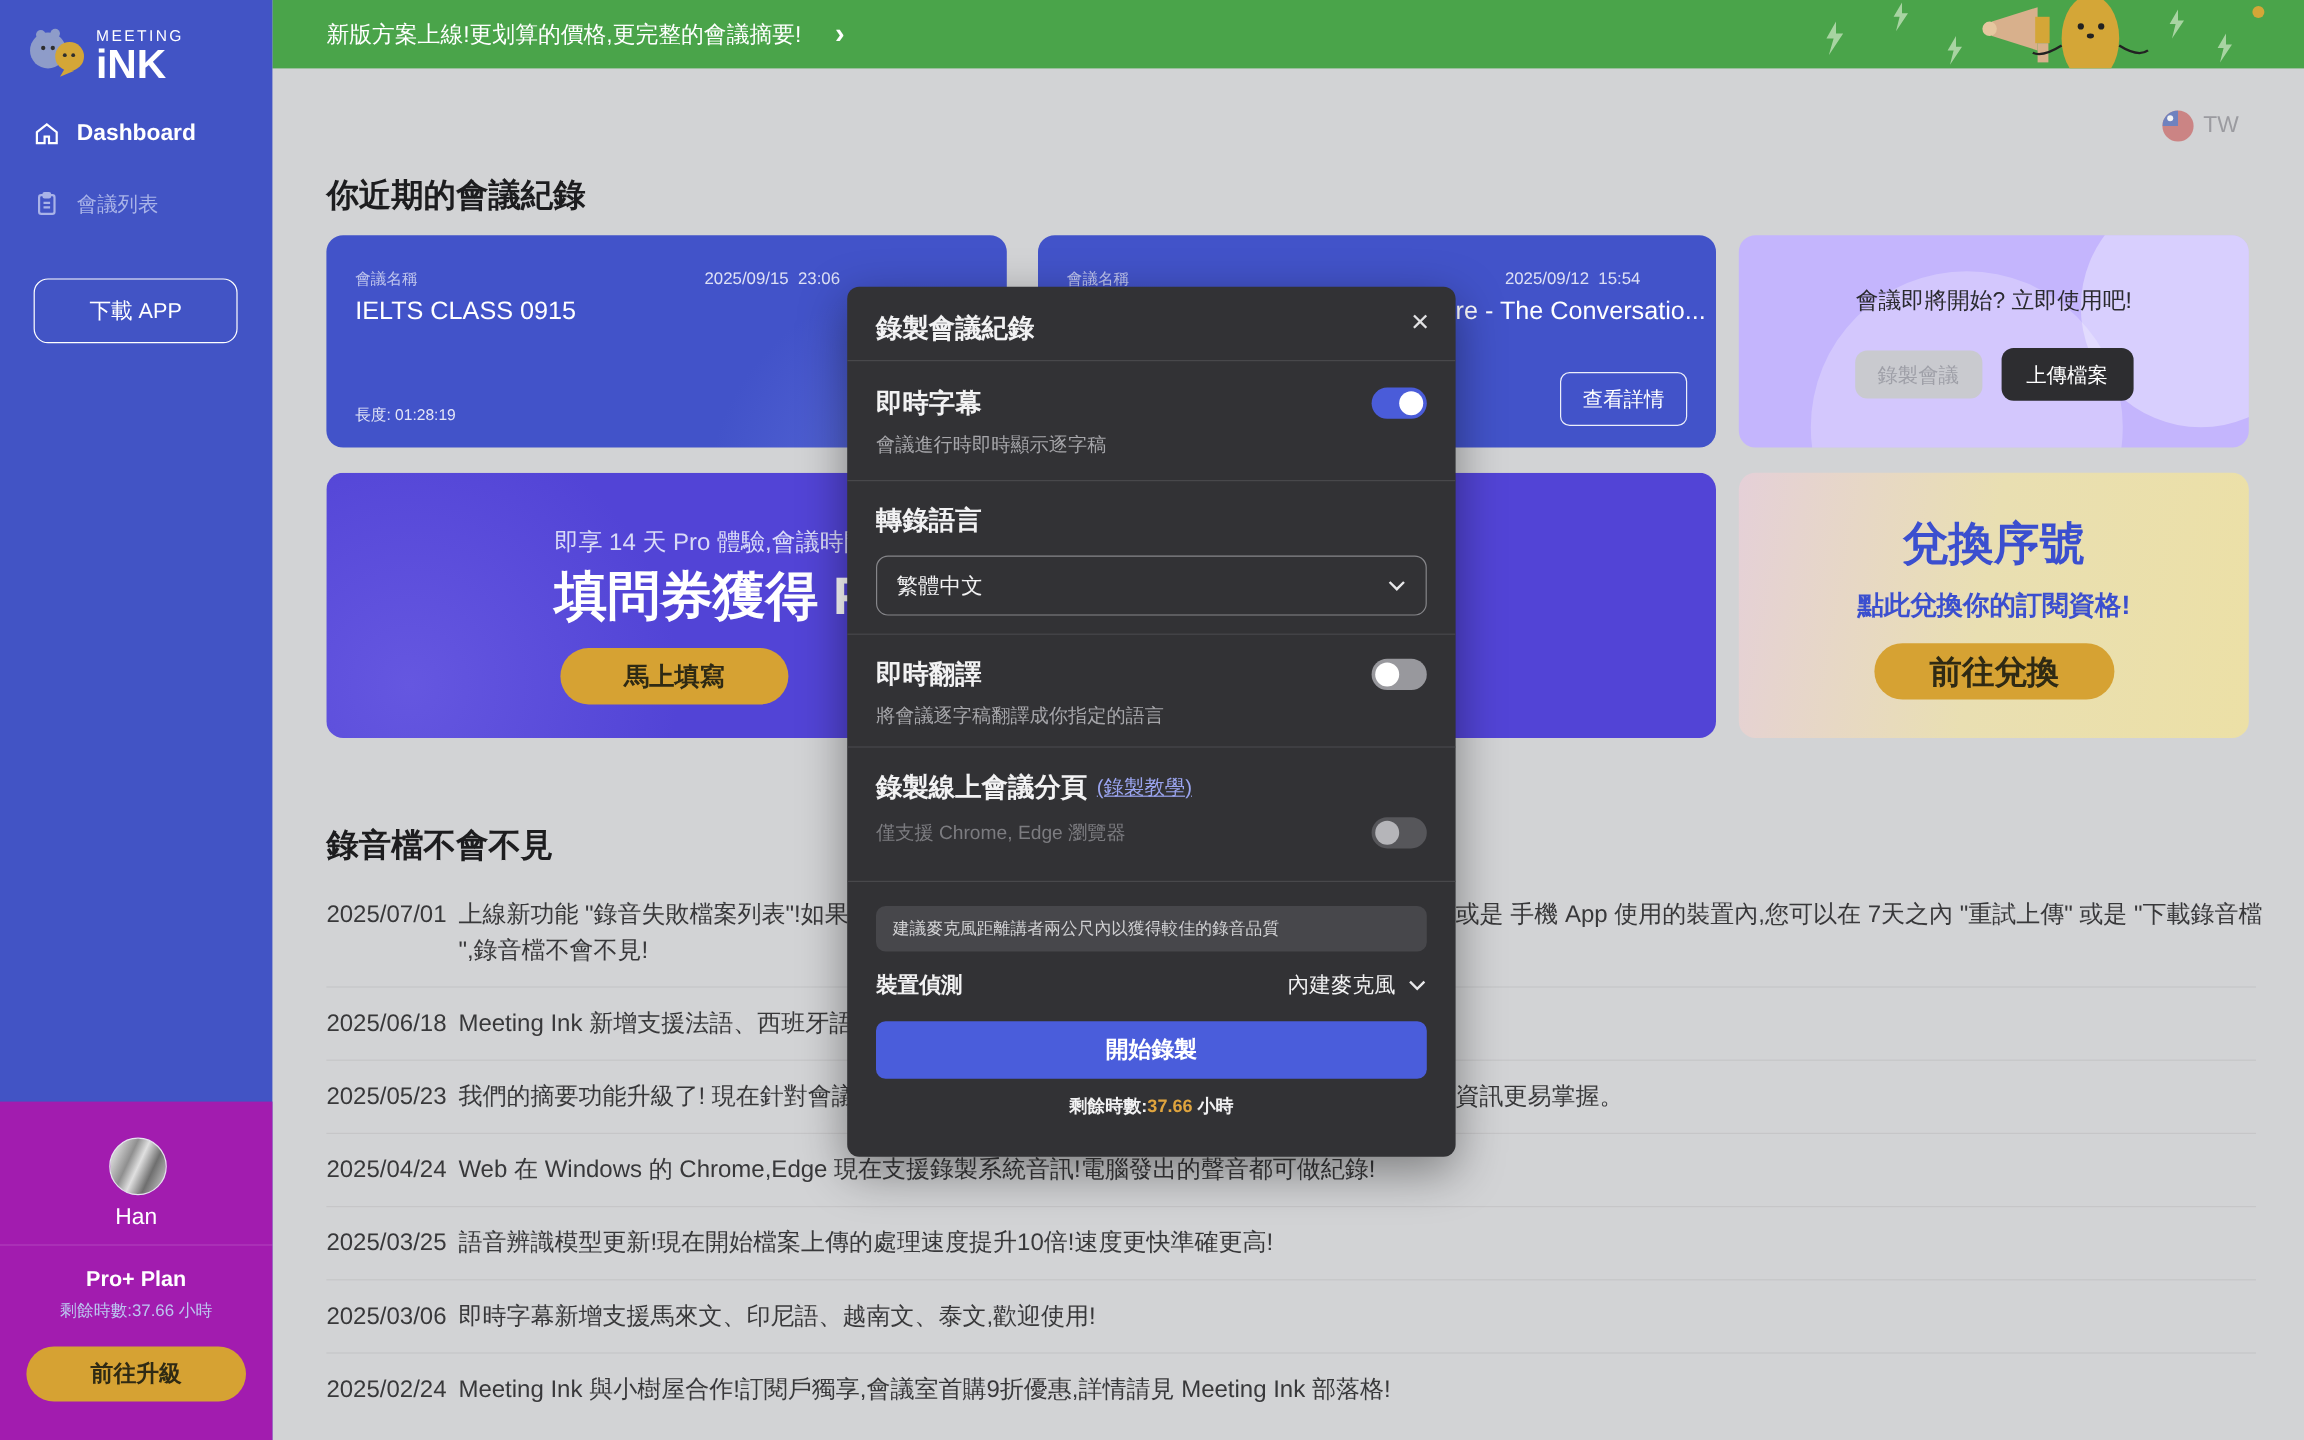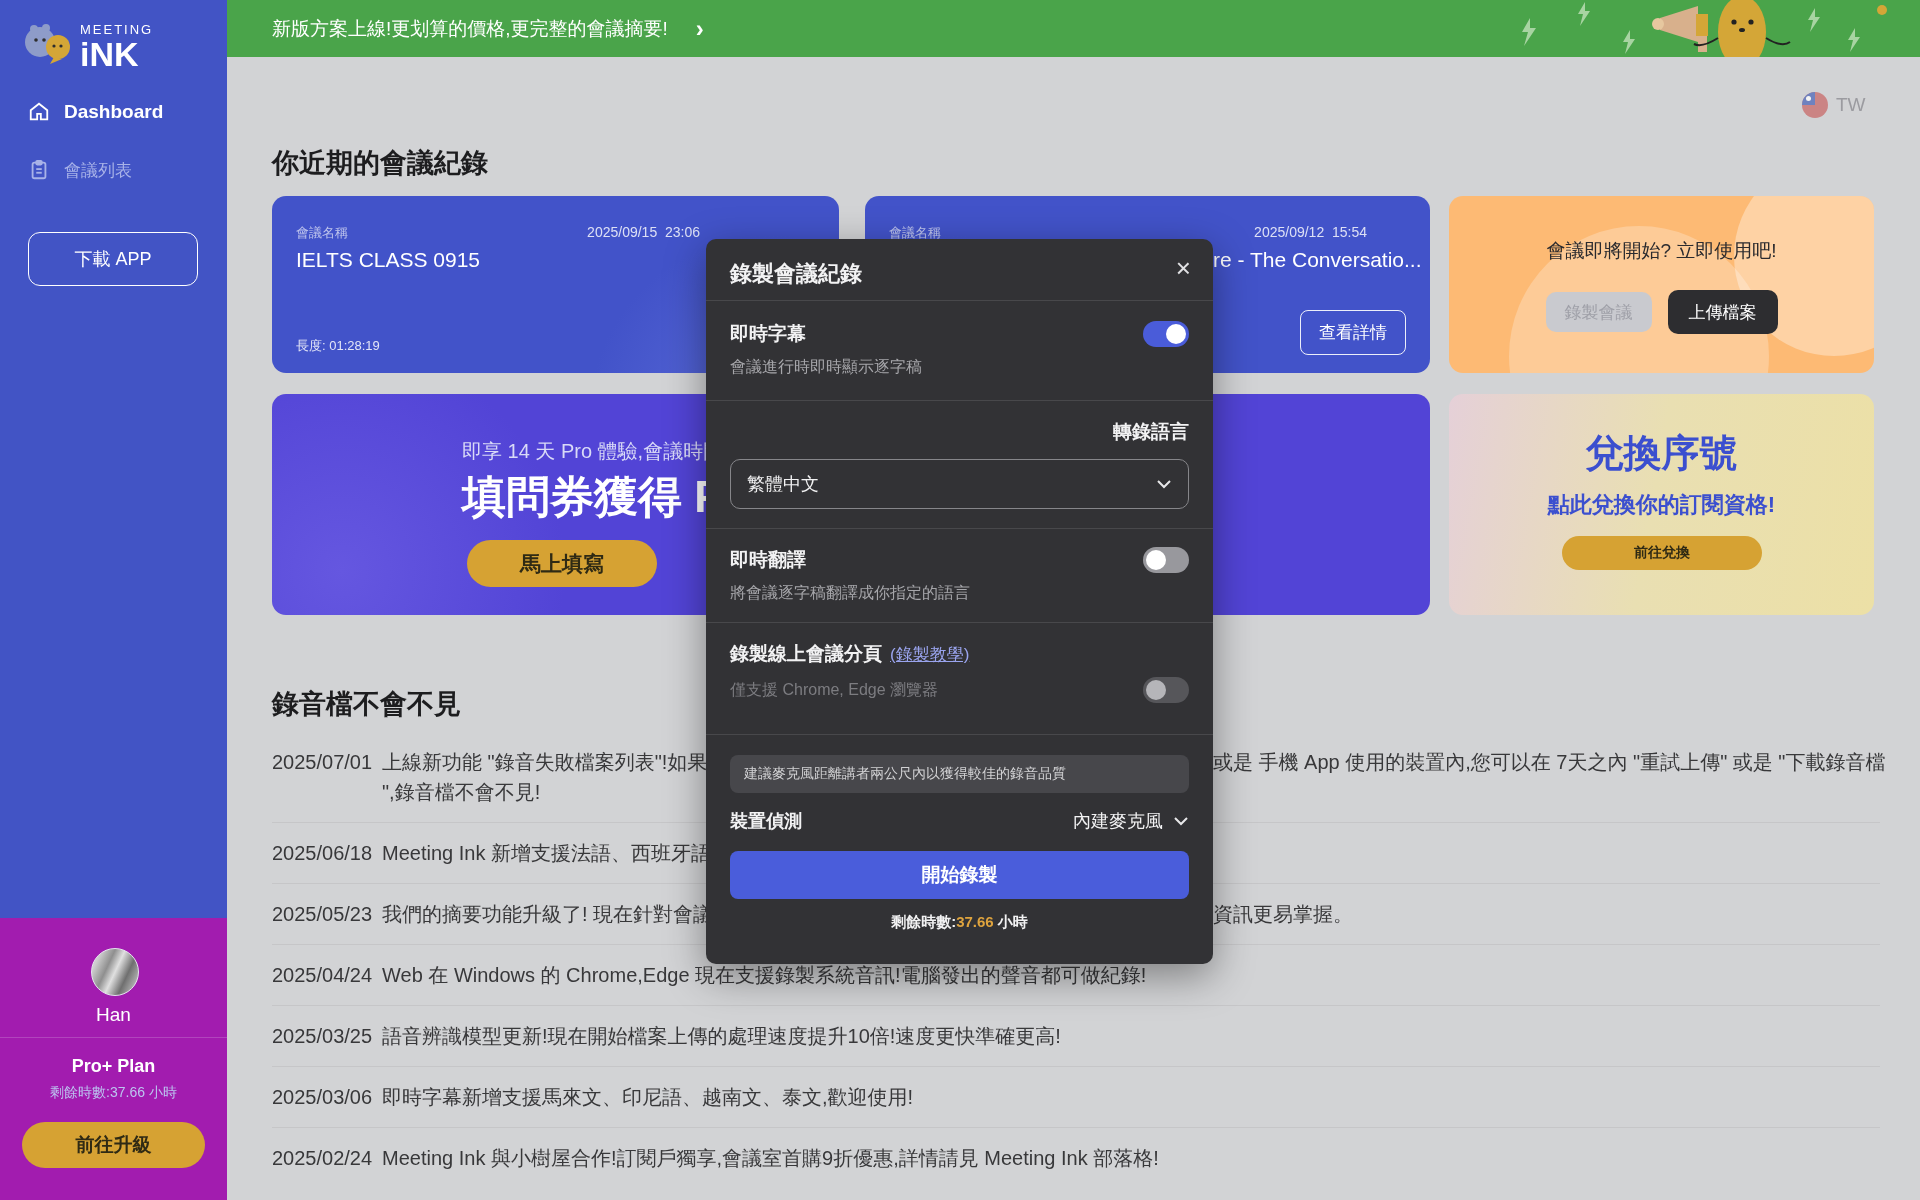--- a/index.html
+++ b/index.html
@@ -55,43 +55,43 @@
   .card2{left:865px;width:565px;background:radial-gradient(circle 260px at 15% 125%,#5a6ad8,#4253c9 70%);}
   .card-label{position:absolute;left:24px;top:28px;font-size:13px;color:rgba(255,255,255,0.66);}
   .card-title{position:absolute;left:24px;top:52px;font-size:21px;color:#fff;white-space:nowrap;}
   .card2 .card-title{left:348px;}
   .card-date{position:absolute;top:28px;font-size:14px;color:rgba(255,255,255,0.82);white-space:pre;}
   .card1 .card-date{right:139px;}
   .card2 .card-date{right:63px;}
   .card-duration{position:absolute;left:24px;bottom:18px;font-size:13px;color:rgba(255,255,255,0.85);}
   .details-btn{position:absolute;right:24px;bottom:18px;padding:10px 18px;border:1px solid rgba(255,255,255,0.9);
                border-radius:8px;color:#fff;font-size:17px;cursor:pointer;}
-  .card3{left:1449px;width:425px;background:#fdba74;overflow:hidden;}
+  .card3{left:1449px;width:425px;background:#c4b5fd;overflow:hidden;}
   .card3::before{content:"";position:absolute;right:-60px;top:-40px;width:200px;height:200px;border-radius:50%;background:rgba(255,255,255,0.35);}
   .card3::after{content:"";position:absolute;left:60px;top:30px;width:260px;height:260px;border-radius:50%;background:rgba(255,255,255,0.25);}
   .card3-cta{position:absolute;left:0;top:42px;width:100%;text-align:center;font-size:19px;color:#2a2a2e;z-index:2;}
   .card3-btns{position:absolute;left:0;top:96px;width:100%;display:flex;justify-content:center;gap:16px;z-index:2;}
   .btn-record{width:106px;height:40px;background:#c9cacf;color:#9fa0a8;border-radius:10px;font-size:17px;
               display:flex;align-items:center;justify-content:center;cursor:default;}
   .btn-upload{width:110px;height:44px;background:#2d2d30;color:#fff;border-radius:10px;font-size:17px;
               display:flex;align-items:center;justify-content:center;cursor:pointer;margin-top:-2px;}
 
   
   .promo{position:absolute;left:272px;top:394px;width:1158px;height:221px;border-radius:14px;
          background:radial-gradient(circle 320px at 6% 80%,#6557e0,rgba(0,0,0,0) 70%),#5244d6;overflow:hidden;}
   .promo-small{position:absolute;left:190px;top:44px;font-size:20px;color:#d9daf7;white-space:nowrap;}
   .promo-big{position:absolute;left:190px;top:74px;font-size:44px;font-weight:700;color:#fff;white-space:nowrap;}
   .promo-btn{position:absolute;left:195px;top:146px;width:190px;height:47px;background:#d6a233;border-radius:24px;
              color:#2f2a14;font-size:21px;font-weight:700;display:flex;align-items:center;justify-content:center;cursor:pointer;}
   .redeem{position:absolute;left:1449px;top:394px;width:425px;height:221px;border-radius:14px;
           background:linear-gradient(100deg,#e5d0d8 0%,#e9dfb2 48%,#ece0a6 100%);overflow:hidden;}
   .redeem-title{position:absolute;left:0;top:34px;width:100%;text-align:center;font-size:38px;font-weight:700;color:#3b4fcf;}
   .redeem-sub{position:absolute;left:0;top:96px;width:100%;text-align:center;font-size:22px;font-weight:700;color:#3b4fcf;}
-  .redeem-btn{position:absolute;left:113px;top:142px;width:200px;height:34px;background:#d6a233;border-radius:24px;
-              color:#2f2a14;font-size:14px;font-weight:700;display:flex;align-items:center;justify-content:center;cursor:pointer;}
+  .redeem-btn{position:absolute;left:113px;top:142px;width:200px;height:47px;background:#d6a233;border-radius:24px;
+              color:#2f2a14;font-size:27px;font-weight:700;display:flex;align-items:center;justify-content:center;cursor:pointer;}
 
   
   .log{position:absolute;left:272px;top:732px;width:1608px;}
   .log-row{display:flex;border-bottom:1px solid #c6c6c8;padding:15px 0;font-size:20px;color:#38383a;line-height:30px;}
   .log-row:last-child{border-bottom:none;}
   .log-date{flex:0 0 110px;}
   .log-text{flex:1;position:relative;}
   .seg-b{position:absolute;left:831px;top:0;white-space:nowrap;overflow:hidden;max-width:700px;}
   .seg-c{display:block;}
   .seg-b:empty,.seg-c:empty{display:none;}
@@ -100,21 +100,21 @@
   .modal{position:absolute;left:706px;top:239px;width:507px;height:725px;background:#323235;border-radius:10px;
          z-index:40;box-shadow:0 12px 40px rgba(0,0,0,0.4);box-sizing:border-box;color:#f2f2f3;overflow:hidden;}
   .m-title{height:62px;box-sizing:border-box;padding:20px 24px 0;font-size:22px;font-weight:700;border-bottom:1px solid #48484b;}
   .m-close{position:absolute;right:22px;top:16px;font-size:26px;color:#e2e2e4;cursor:pointer;line-height:1;}
   .m-sec{box-sizing:border-box;border-bottom:1px solid #48484b;padding:20px 24px 0;}
   .m-sec1{height:100px;}
   .m-sec2{height:128px;padding-top:18px;}
   .m-sec3{height:94px;padding-top:18px;}
   .m-sec4{height:112px;padding-top:18px;}
   .m-row{display:flex;align-items:center;justify-content:space-between;}
-  .m-head{font-size:19px;font-weight:700;text-align:right;}
+  .m-head{font-size:22px;font-weight:700;}
   .m-sub{margin-top:10px;font-size:16px;color:#a6a6aa;}
   .m-sub-dis{color:#7c7c80;}
   .m-link{color:#9aa4ee;text-decoration:underline;font-size:17px;font-weight:400;margin-left:8px;cursor:pointer;}
   .toggle{width:46px;height:26px;border-radius:13px;position:relative;flex:0 0 auto;cursor:pointer;}
   .toggle .knob{position:absolute;top:3px;width:20px;height:20px;border-radius:50%;background:#fff;}
   .toggle.on{background:#4a5cd9;}.toggle.on .knob{right:3px;}
   .toggle.off{background:#98989d;}.toggle.off .knob{left:3px;}
   .toggle.disabled{background:#56565a;cursor:default;}.toggle.disabled .knob{background:#b5b5b9;left:3px;}
   .m-select{margin-top:14px;height:48px;border:1px solid #86868a;border-radius:10px;display:flex;align-items:center;
             justify-content:space-between;padding:0 16px;font-size:18px;cursor:pointer;}

